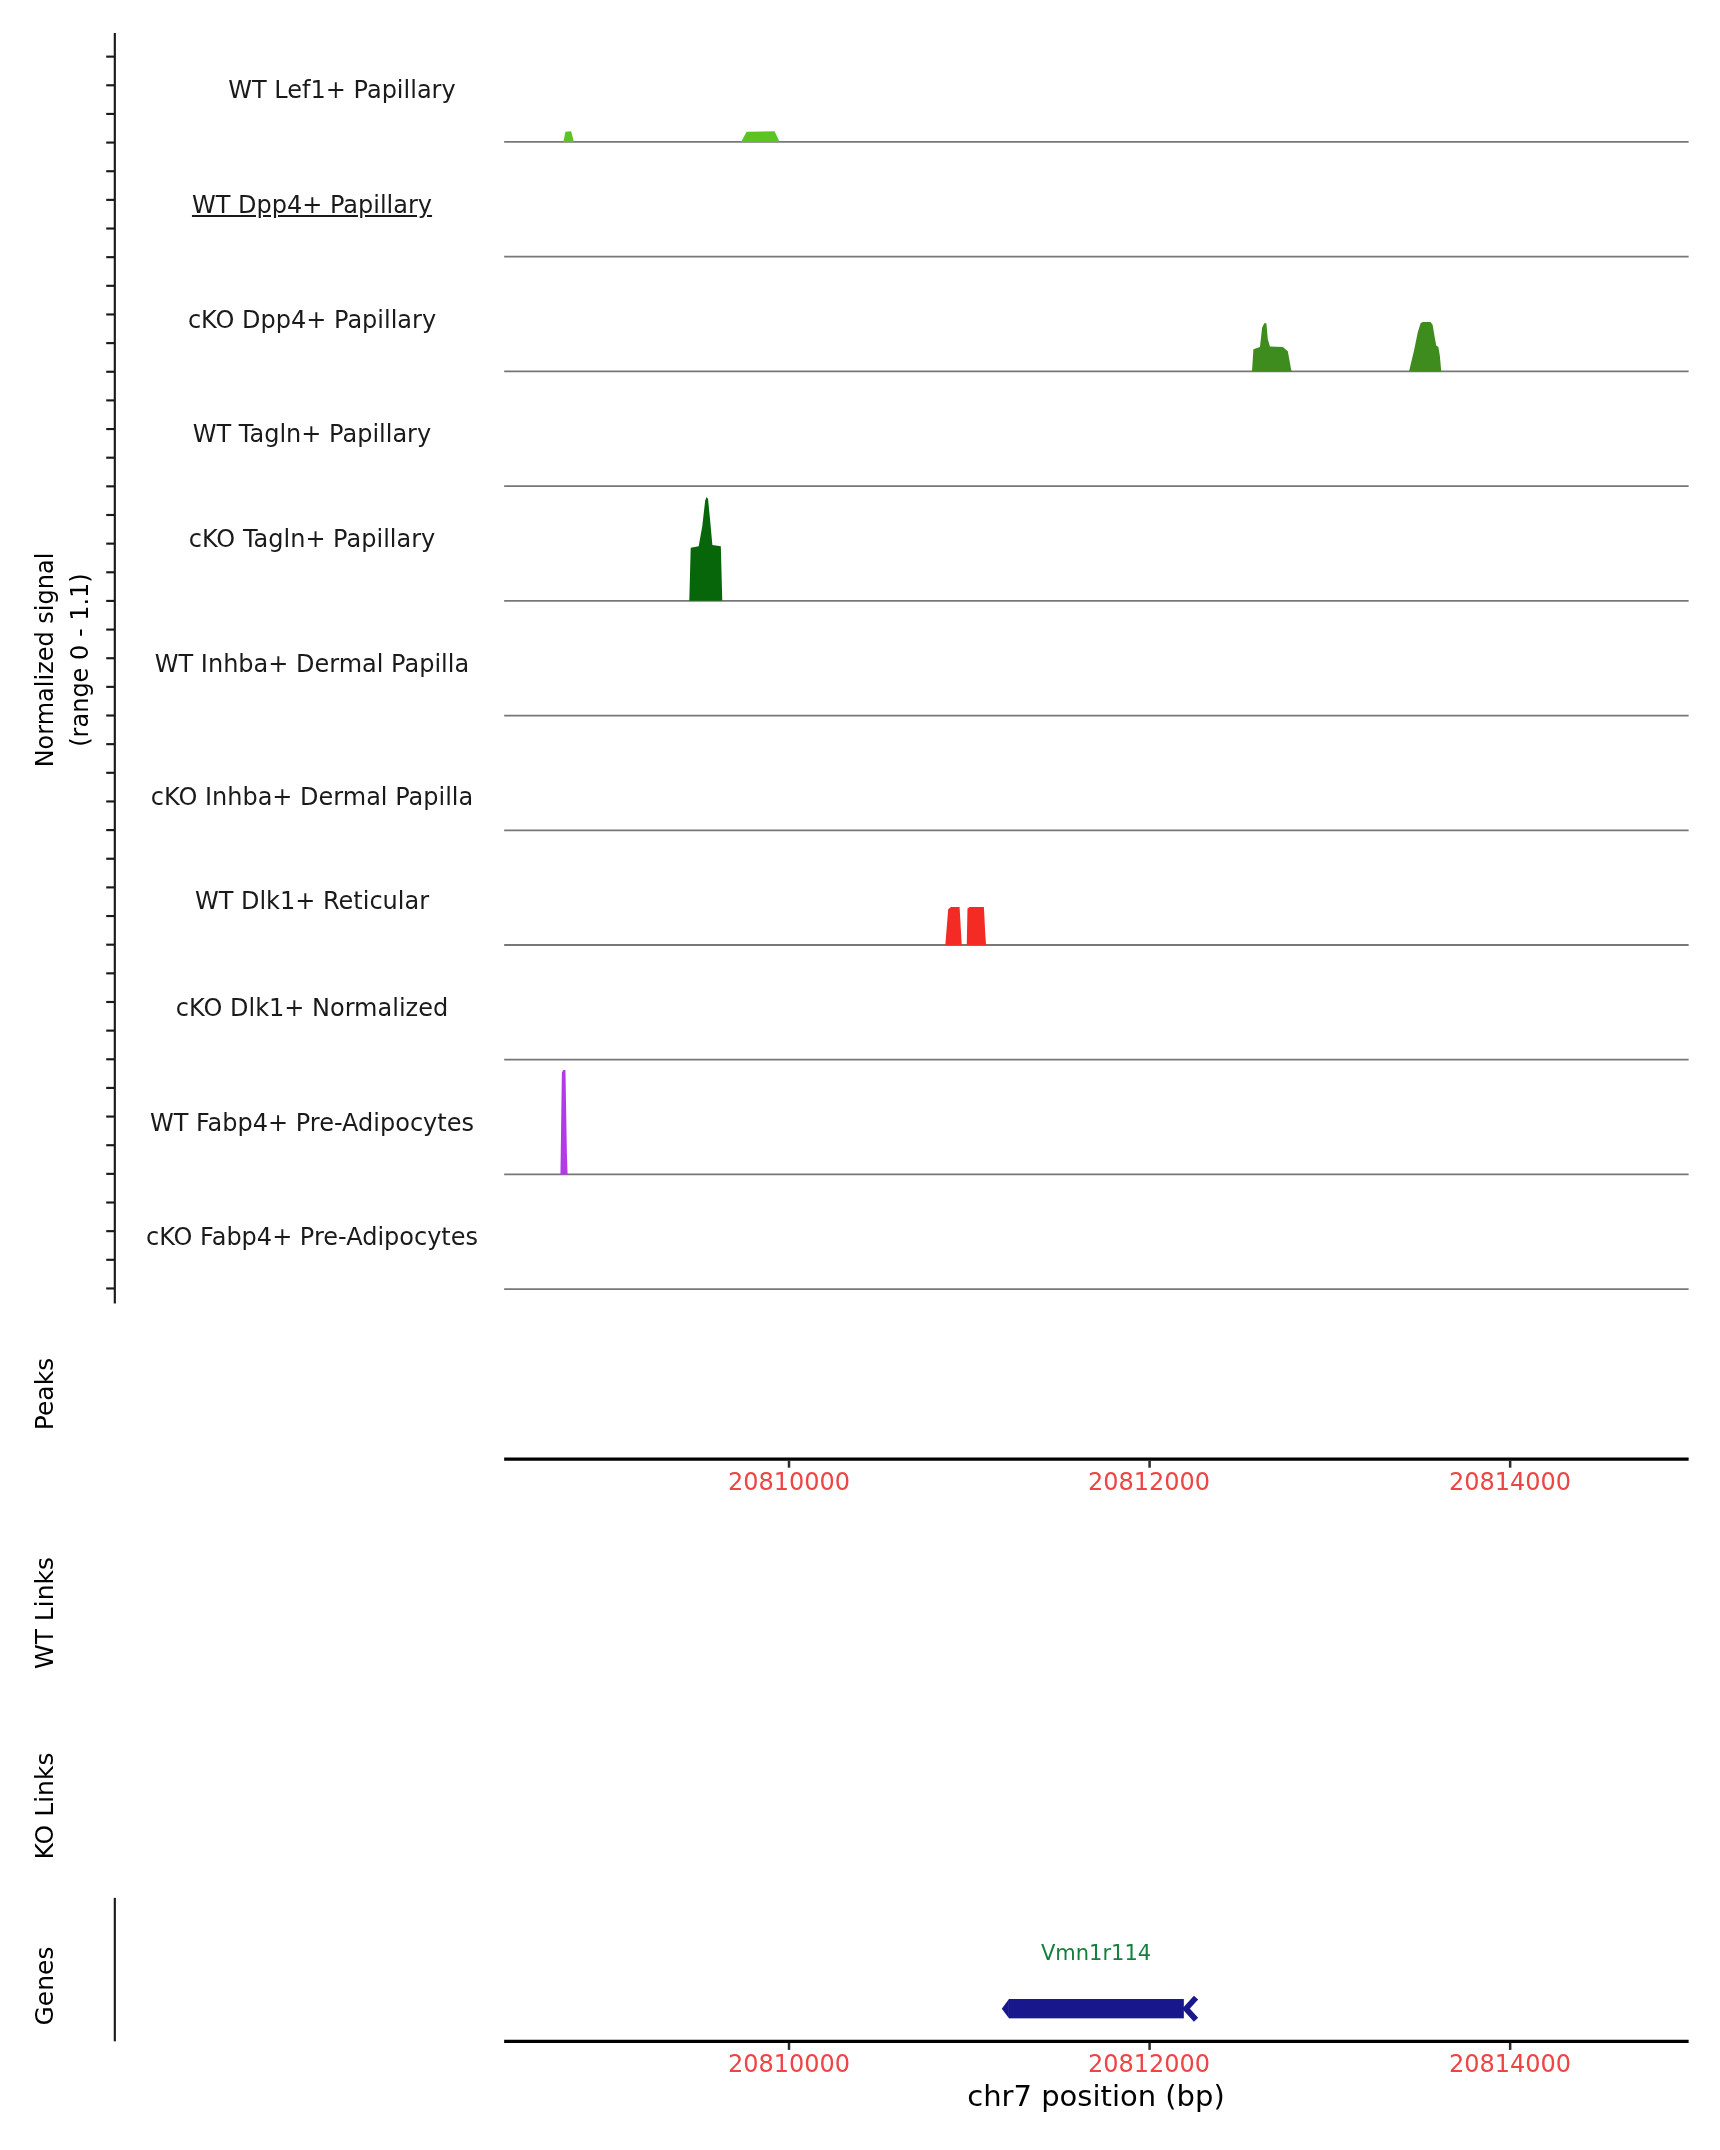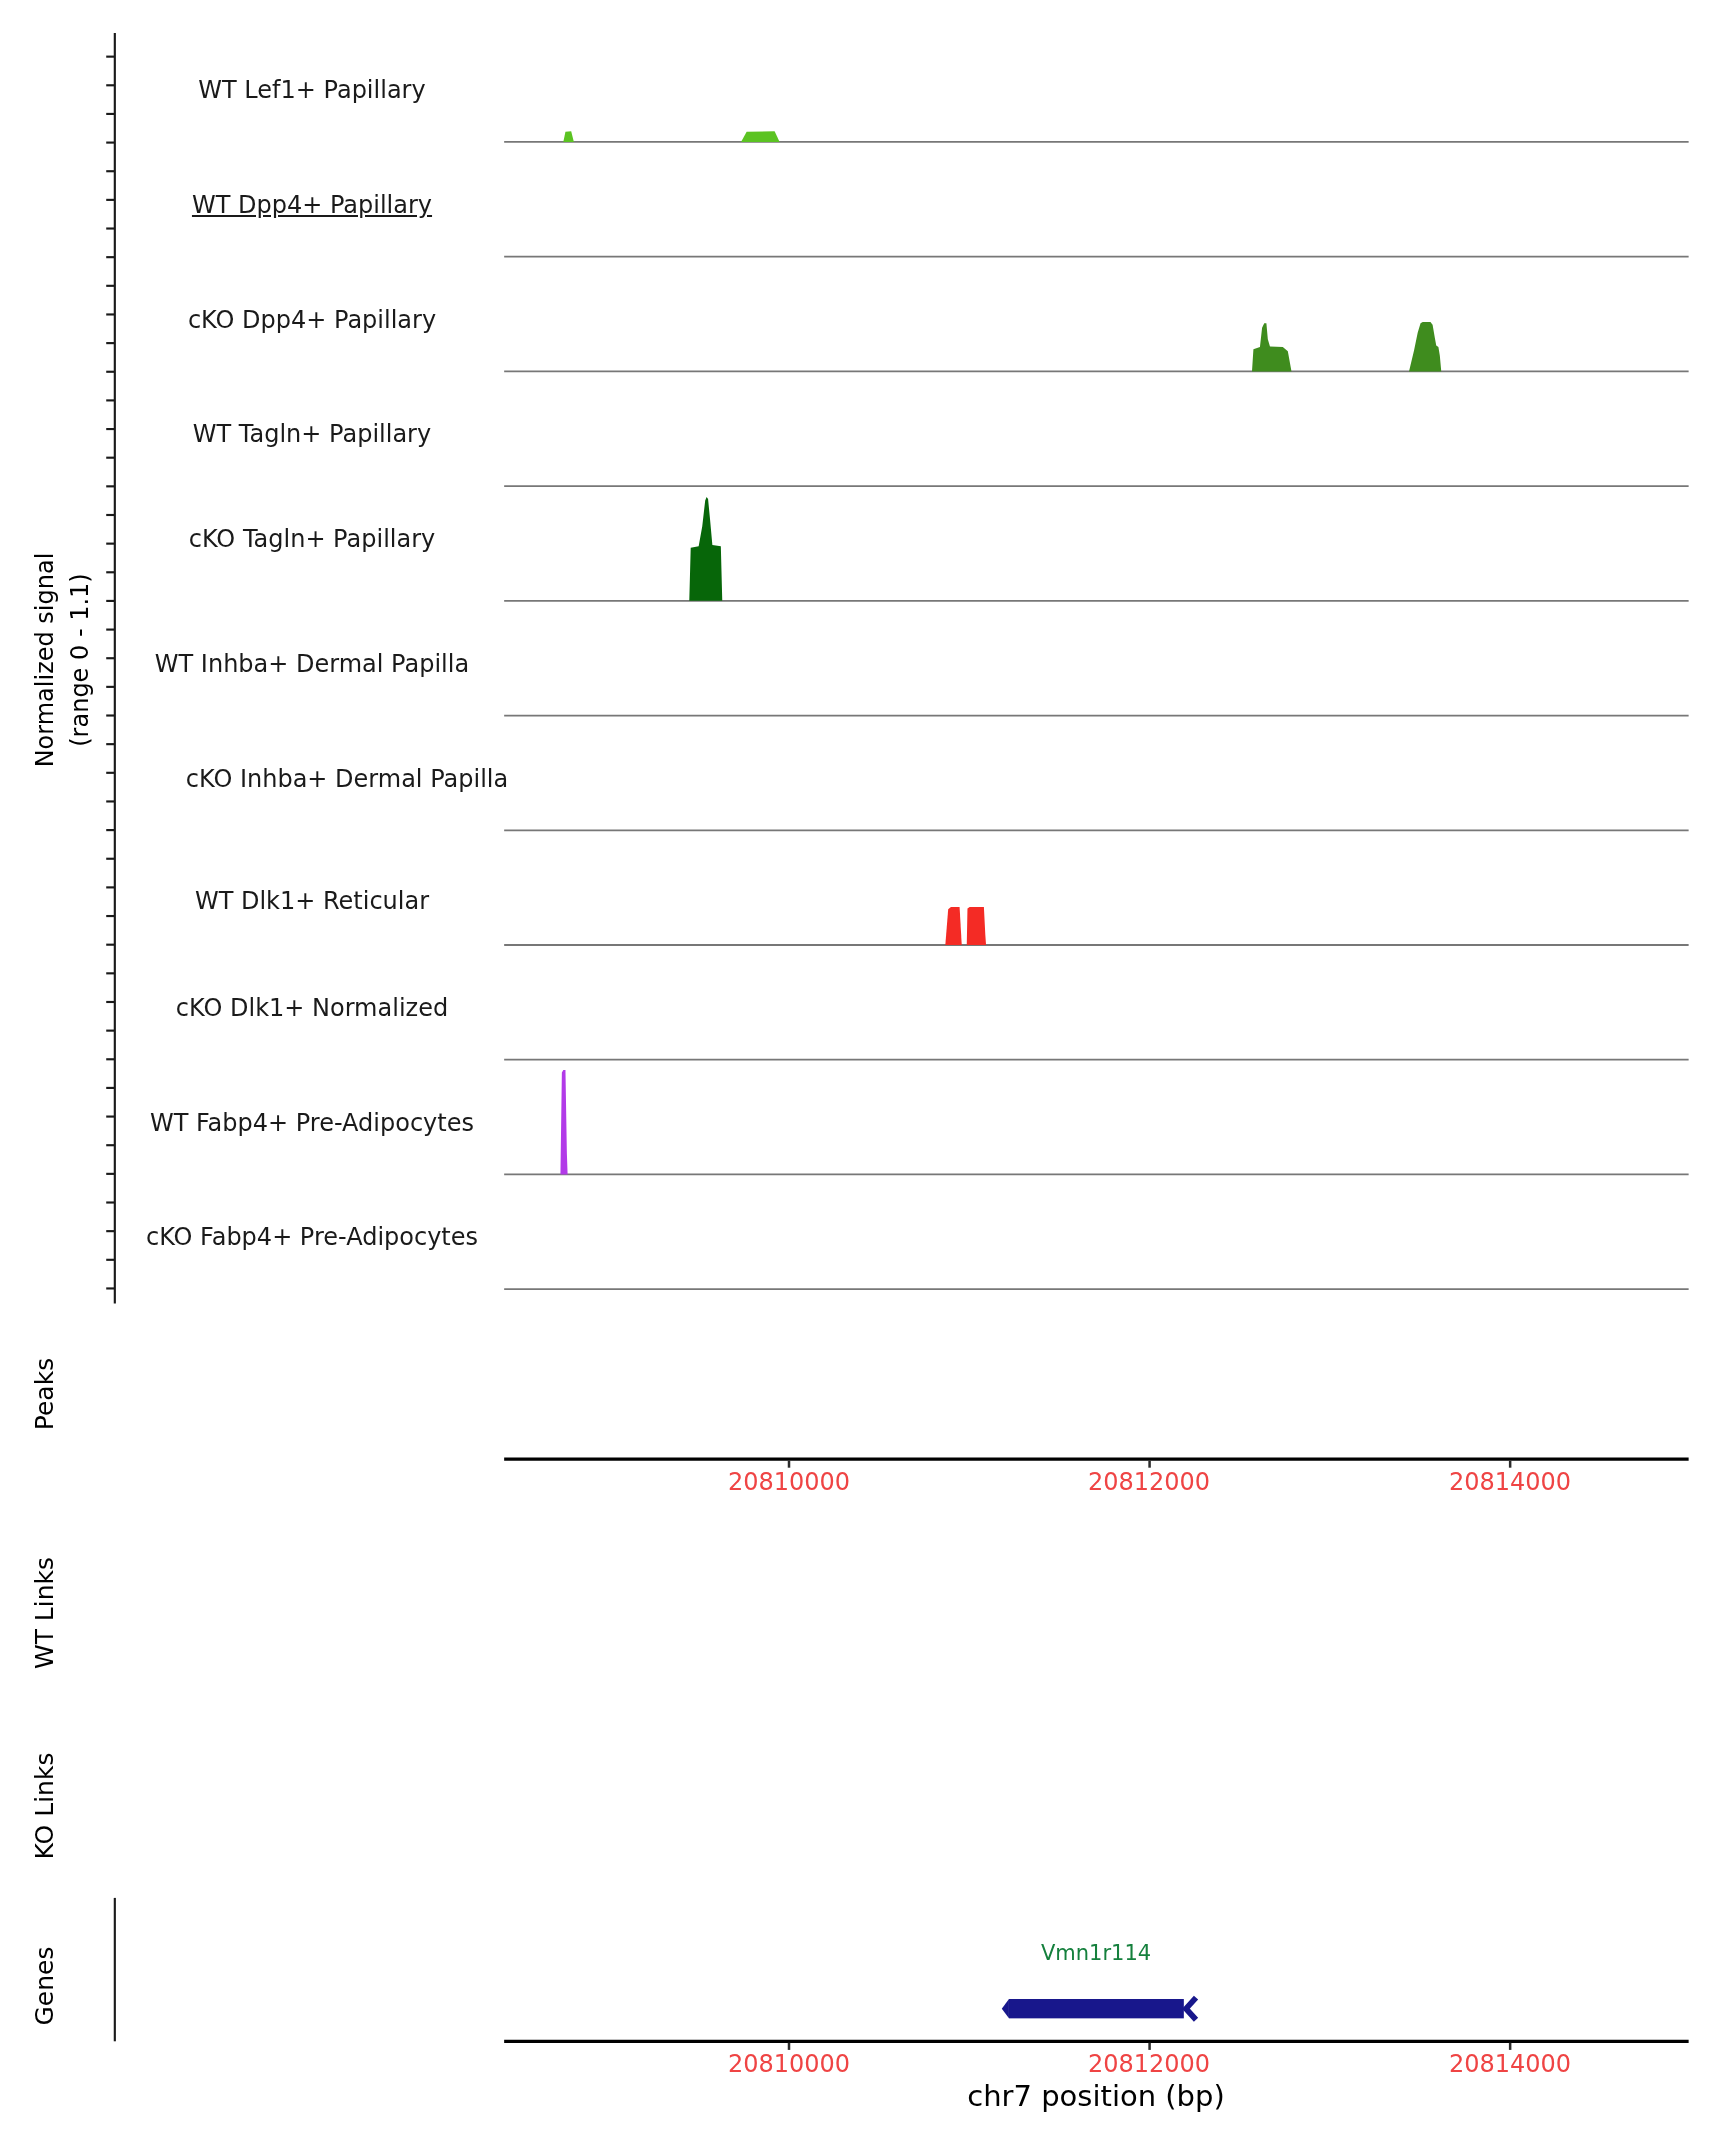--- a/index.html
+++ b/index.html
@@ -105,27 +105,27 @@
   <div class="rot" style="left:44px;top:1394px;">Peaks</div>
   <div class="rot" style="left:44px;top:1613px;">WT Links</div>
   <div class="rot" style="left:44px;top:1806px;">KO Links</div>
   <div class="rot" style="left:44px;top:1986px;">Genes</div>
 
   <div class="gene-label" id="gene-name" style="top: 1941px; left: 1096px;">Vmn1r114</div>
 
   <div class="axis-title" id="axis-title" style="top: 2079px; left: 1096px;">chr7 position (bp)</div>
 
   <div id="labels-layer">
-      <div class="track-label" style="top: 90px;">WT Lef1+ Papillary</div>
+      <div class="track-label" style="top: 90px; margin-left: 30px;">WT Lef1+ Papillary</div>
       <div class="track-label" style="top: 205px; text-decoration: underline;">WT Dpp4+ Papillary</div>
       <div class="track-label" style="top: 320px;">cKO Dpp4+ Papillary</div>
       <div class="track-label" style="top: 434px;">WT Tagln+ Papillary</div>
       <div class="track-label" style="top: 539px;">cKO Tagln+ Papillary</div>
       <div class="track-label" style="top: 664px;">WT Inhba+ Dermal Papilla</div>
-      <div class="track-label" style="top: 779px; margin-left: 35px;">cKO Inhba+ Dermal Papilla</div>
+      <div class="track-label" style="top: 797px;">cKO Inhba+ Dermal Papilla</div>
       <div class="track-label" style="top: 893px; margin-top: 8px;">WT Dlk1+ Reticular</div>
       <div class="track-label" style="top: 1008px;">cKO Dlk1+ Normalized</div>
       <div class="track-label" style="top: 1123px;">WT Fabp4+ Pre-Adipocytes</div>
       <div class="track-label" style="top: 1237px;">cKO Fabp4+ Pre-Adipocytes</div>
     </div>
   <div id="ticks-layer">
       <div class="tick-label" style="left: 789px; top: 1468px;">20810000</div>
       <div class="tick-label" style="left: 1149px; top: 1468px;">20812000</div>
       <div class="tick-label" style="left: 1510px; top: 1468px;">20814000</div>
       <div class="tick-label" style="left: 789px; top: 2050px;">20810000</div>

